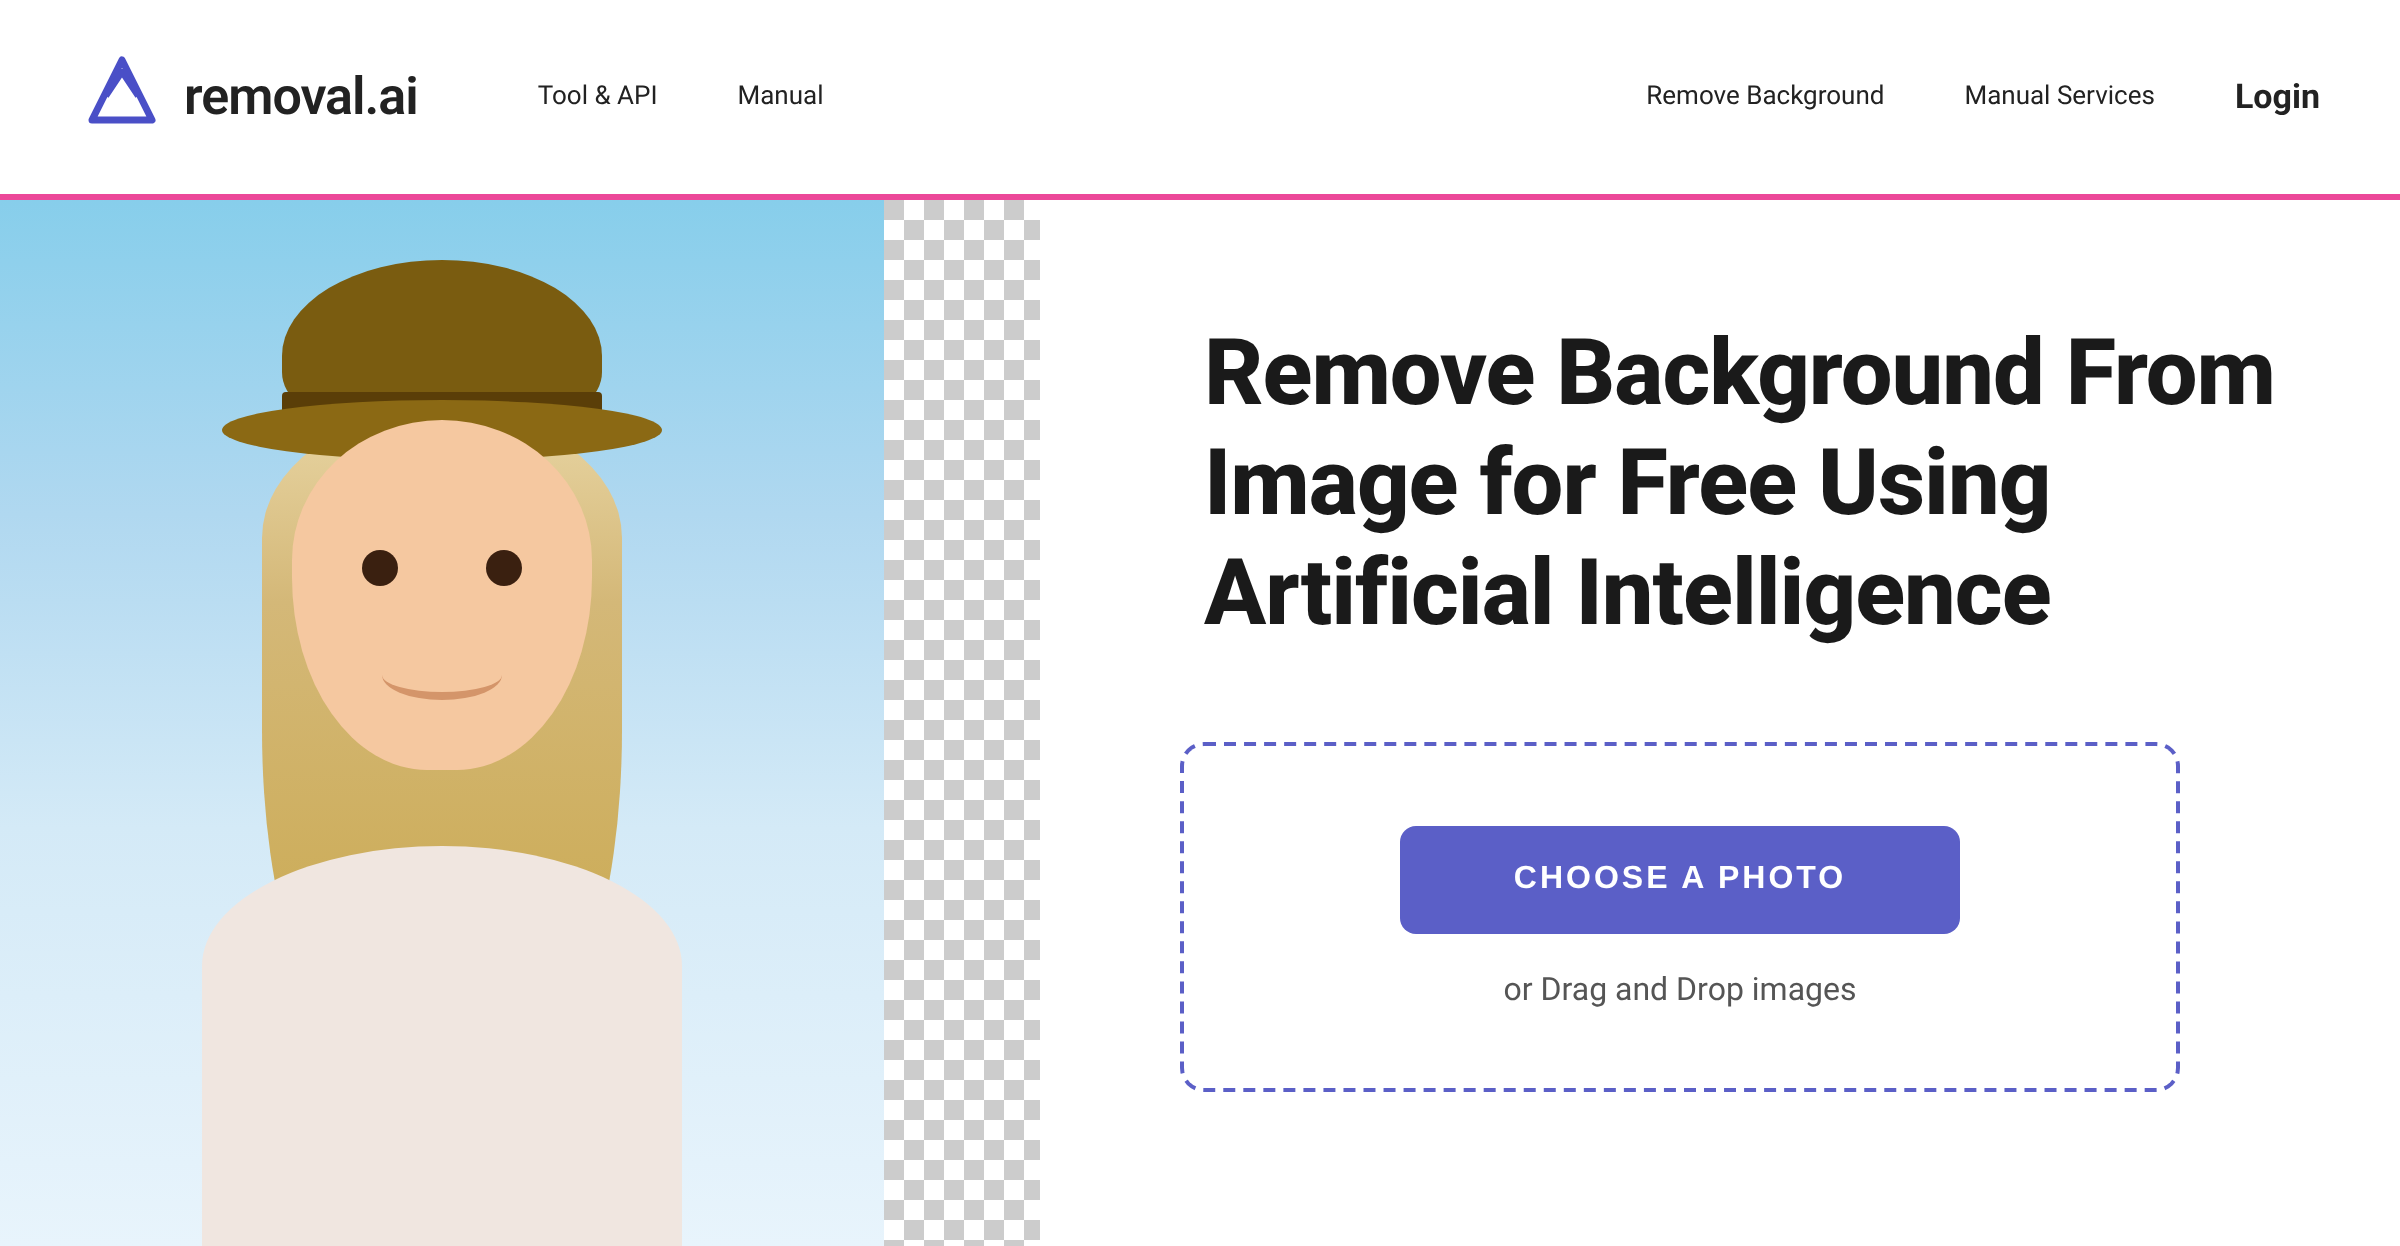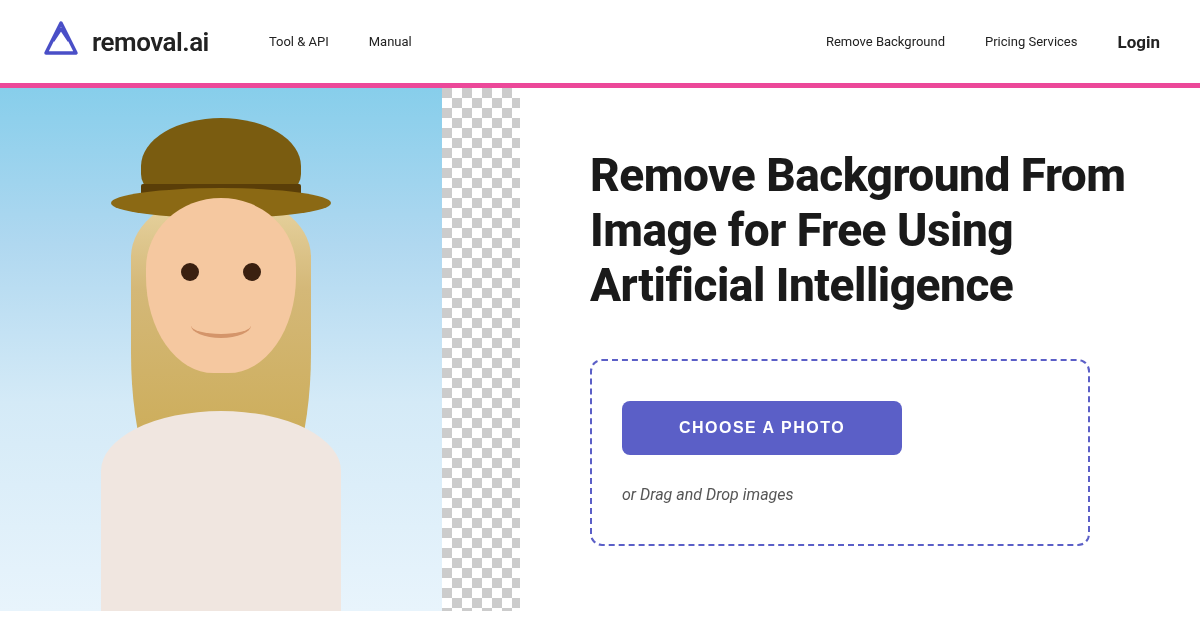--- a/index.html
+++ b/index.html
@@ -14,22 +14,22 @@
       width: 1200px;
       min-height: 623px;
       overflow-x: hidden;
     }
 
     
     header {
       display: flex;
       align-items: center;
       padding: 0 40px;
-      height: 88px;
-      border-bottom: 5px solid #ec4899;
+      height: 100px;
+      border-bottom: 3px solid #ec4899;
       justify-content: space-between;
     }
 
     .header-left {
       display: flex;
       align-items: center;
       gap: 60px;
     }
 
     .logo-area {
@@ -254,31 +254,32 @@
       justify-content: center;
     }
 
     .hero-title {
       font-size: 46px;
       font-weight: 800;
       color: #1a1a1a;
       line-height: 1.2;
       margin-bottom: 45px;
       letter-spacing: -0.5px;
+      margin-left: 12px;
     }
 
     
     .upload-box {
       border: 2.5px dashed #5b5fc7;
       border-radius: 12px;
       padding: 40px 30px;
       display: flex;
       flex-direction: column;
-      align-items: flex-start;
-      gap: 30px;
+      align-items: center;
+      gap: 18px;
       background: #fff;
       cursor: pointer;
       width: 100%;
       max-width: 500px;
     }
 
     .choose-photo-btn {
       background: #5b5fc7;
       color: #fff;
       border: none;
@@ -288,21 +289,20 @@
       font-weight: 700;
       letter-spacing: 1.5px;
       cursor: pointer;
       text-transform: uppercase;
       min-width: 280px;
     }
 
     .drag-drop-text {
       font-size: 16px;
       color: #555;
-      font-style: italic;
     }
   </style>
 </head>
 <body>
 
 <header>
   <div class="header-left">
     <a class="logo-area" href="#">
       <span class="logo-icon">
         <svg viewBox="0 0 42 42" fill="none" xmlns="http://www.w3.org/2000/svg">
@@ -312,21 +312,21 @@
       </span>
       <span class="logo-text">removal.ai</span>
     </a>
     <nav class="nav-left">
       <a class="nav-link" href="#">Tool &amp; API</a>
       <a class="nav-link" href="#">Manual</a>
     </nav>
   </div>
   <div class="header-right">
     <a class="nav-link" href="#">Remove Background</a>
-    <a class="nav-link" href="#">Pricing Services</a>
+    <a class="nav-link" href="#">Manual Services</a>
     <a class="login-link" href="#">Login</a>
   </div>
 </header>
 
 <main>
 
   <div class="image-section">
     <div class="hero-image-container">
 
       <div class="checkerboard"></div>

